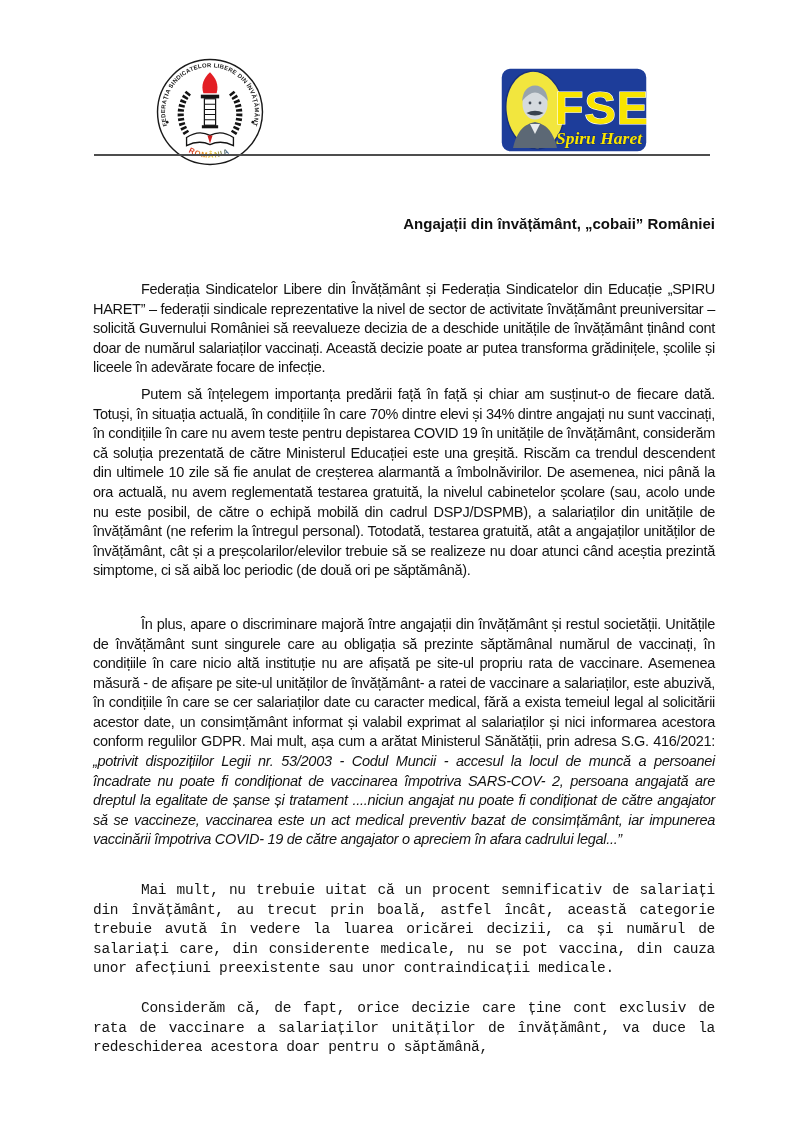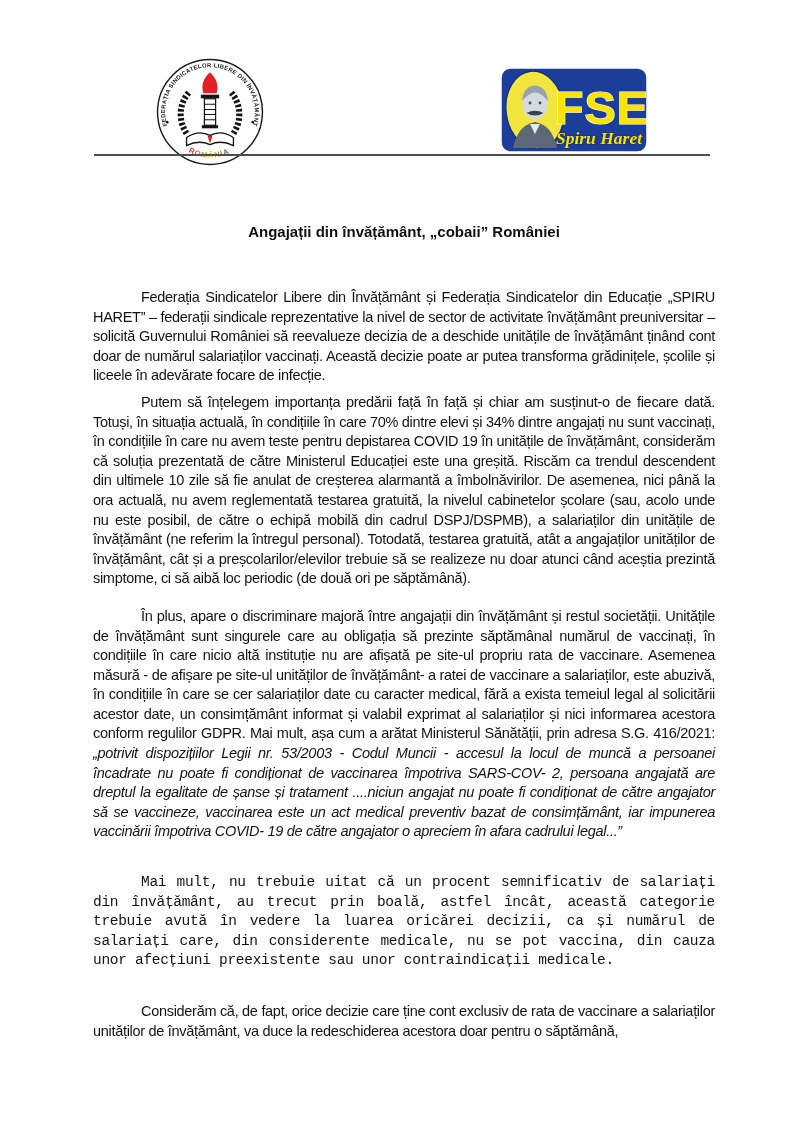--- a/index.html
+++ b/index.html
@@ -10,36 +10,36 @@
     background:#ffffff;
     font-family:"Liberation Sans", sans-serif;
     color:#161616;
     overflow:hidden;
   }
   .seal { position:absolute; left:156px; top:56px; width:108px; height:112px; }
   .fse  { position:absolute; left:499px; top:66px; width:150px; height:88px; }
   .divider { position:absolute; left:94px; top:154px; width:616px; height:2px; background:#4d4d4d; }
   .content { position:absolute; left:93px; top:214px; width:622px; }
   .title {
-    margin:8px; text-align:center;
+    margin:0; text-align:right;
     font-size:15px; font-weight:bold; line-height:20px;
     color:#101010;
   }
   .para {
     margin:0;
     font-size:14.5px; line-height:19.6px; letter-spacing:-0.3px;
     text-align:justify; text-indent:48px;
     color:#131313;
   }
   .para em { font-style:italic; }
   .p1 { margin-top:46px; }
   .p2 { margin-top:7px; }
-  .p3 { margin-top:18px; }
+  .p3 { margin-top:34px; }
   .p4 { margin-top:31px;font-family:Liberation Mono, monospace; }
-  .p5 { margin-top:31px; }
+  .p5 { margin-top:20px;font-family:Liberation Mono, monospace; }
   .seal-ring-text { font-family:"Liberation Sans", sans-serif; font-size:5.8px; font-weight:bold; letter-spacing:0.3px; fill:#1b1b1b; }
   .seal-country-text { font-family:"Liberation Sans", sans-serif; font-size:7.5px; font-weight:bold; letter-spacing:1px; }
   .fse-acronym { font-family:"Liberation Sans", sans-serif; font-size:47px; font-weight:bold; letter-spacing:1px; paint-order:stroke; stroke:#ffffff; stroke-width:1.2px; }
   .fse-subtitle { font-family:"Liberation Serif", serif; font-style:italic; font-weight:bold; font-size:17.5px; paint-order:stroke; stroke:#122a6e; stroke-width:0.9px; }
 </style>
 </head>
 <body>
 
 <div class="page">
 

